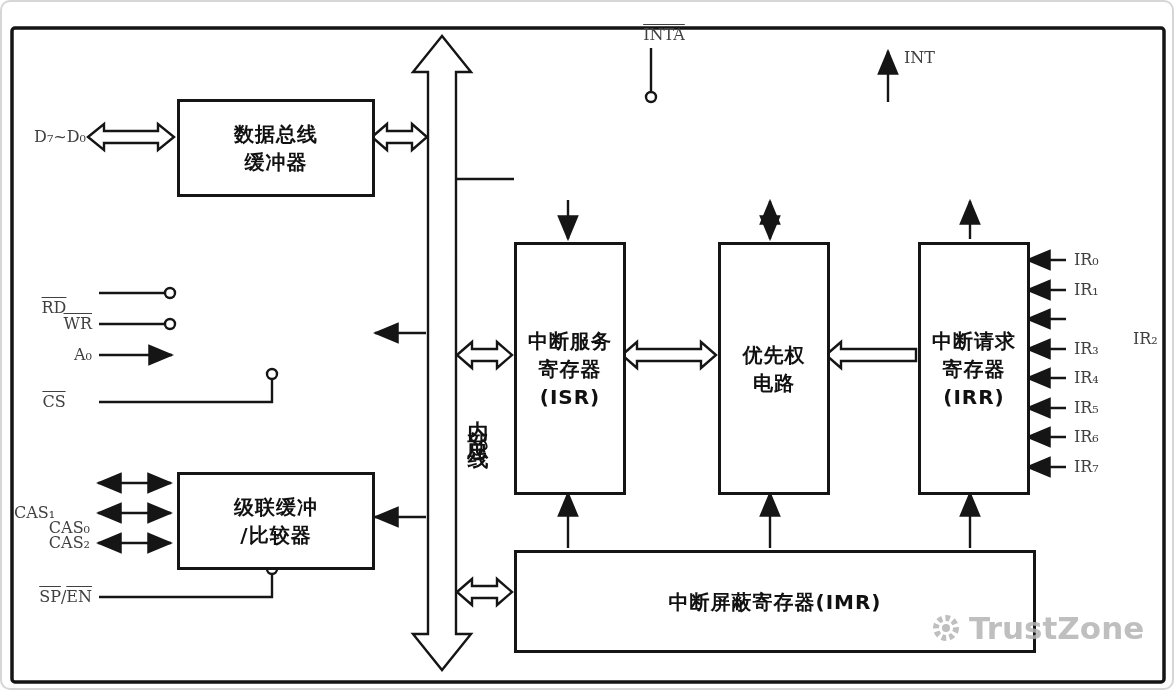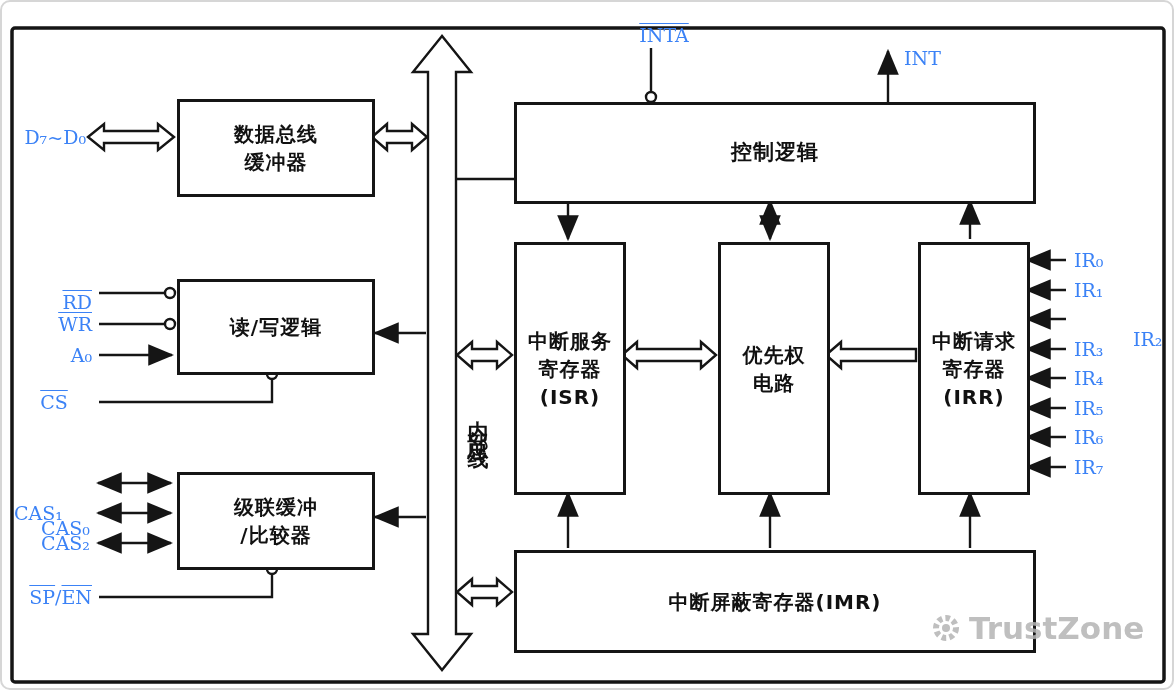--- a/index.html
+++ b/index.html
@@ -9,22 +9,22 @@
     overflow:hidden; font-family:"DejaVu Sans", sans-serif;
   }
   #wires { position:absolute; left:0; top:0; z-index:1; }
   .block {
     position:absolute; background:#fff; border:3px solid #151515;
     display:flex; flex-direction:column; align-items:center; justify-content:center;
     font-family:"DejaVu Sans", sans-serif; font-weight:bold; font-size:20px;
     color:#111; line-height:1.4; letter-spacing:1px; z-index:2; text-align:center;
   }
   .pin {
-    position:absolute; z-index:3; color:#3b82f6; white-space:nowrap;
-    font-family:"DejaVu Serif","Liberation Serif",serif; font-size:19px;
+    position:absolute; z-index:3; color:#404040; white-space:nowrap;
+    font-family:"DejaVu Serif","Liberation Serif",serif; font-size:16px;
     height:24px; line-height:24px;
   }
   .ov { text-decoration:overline; }
   .vlabel {
     position:absolute; z-index:3; writing-mode:vertical-rl; text-orientation:upright;
     font-family:"DejaVu Sans", sans-serif; font-weight:bold; font-size:21px;
     letter-spacing:9px; color:#111;
   }
   #watermark {
     position:absolute; left:928px; top:608px; z-index:5; display:flex;
@@ -96,32 +96,26 @@
       <line x1="1064" y1="435" x2="1025" y2="435" marker-end="url(#ah)"></line>
       <line x1="1064" y1="465" x2="1025" y2="465" marker-end="url(#ah)"></line>
     </g>
   </svg>
 
   <div class="block" style="left:175px; top:97px; width:192px; height:92px;">
     <span>数据总线</span>
     <span>缓冲器</span>
   </div>
 
-  <div class="block" style="left:175px; top:277px; width:192px; height:90px;">
-    <span>读/写逻辑</span>
-  </div>
 
   <div class="block" style="left:175px; top:470px; width:192px; height:92px;">
     <span>级联缓冲</span>
     <span>/比较器</span>
   </div>
 
-  <div class="block" style="left:512px; top:100px; width:516px; height:96px; font-size:21px;">
-    <span>控制逻辑</span>
-  </div>
 
   <div class="block" style="left:512px; top:240px; width:106px; height:247px;">
     <span>中断服务</span>
     <span>寄存器</span>
     <span>(ISR)</span>
   </div>
 
   <div class="block" style="left:716px; top:240px; width:106px; height:247px;">
     <span>优先权</span>
     <span>电路</span>
@@ -133,21 +127,21 @@
     <span>(IRR)</span>
   </div>
 
   <div class="block" style="left:512px; top:548px; width:516px; height:97px;">
     <span>中断屏蔽寄存器(IMR)</span>
   </div>
 
   <div class="vlabel" style="left:462px; top:402px;">内部总线</div>
 
   <div class="pin" style="left:10px; top:123px; width:74px; text-align:right;">D₇~D₀</div>
-  <div class="pin ov" style="left:14px; top:288px; width:76px; text-align:right;">RD</div>
+  <div class="pin ov" style="left:14px; top:294px; width:76px; text-align:center;">RD</div>
   <div class="pin ov" style="left:14px; top:310px; width:76px; text-align:right;">WR</div>
   <div class="pin" style="left:14px; top:341px; width:76px; text-align:right;">A₀</div>
   <div class="pin ov" style="left:14px; top:388px; width:76px; text-align:center;">CS</div>
   <div class="pin" style="left:12px; top:469px; width:76px; text-align:right;margin-top:45px;">CAS₀</div>
   <div class="pin" style="left:12px; top:499px; width:76px; text-align:left;">CAS₁</div>
   <div class="pin" style="left:12px; top:529px; width:76px; text-align:right;">CAS₂</div>
   <div class="pin" style="left:6px; top:583px; width:84px; text-align:right;">
     <span class="ov">SP</span><span>/</span><span class="ov">EN</span>
   </div>
 

